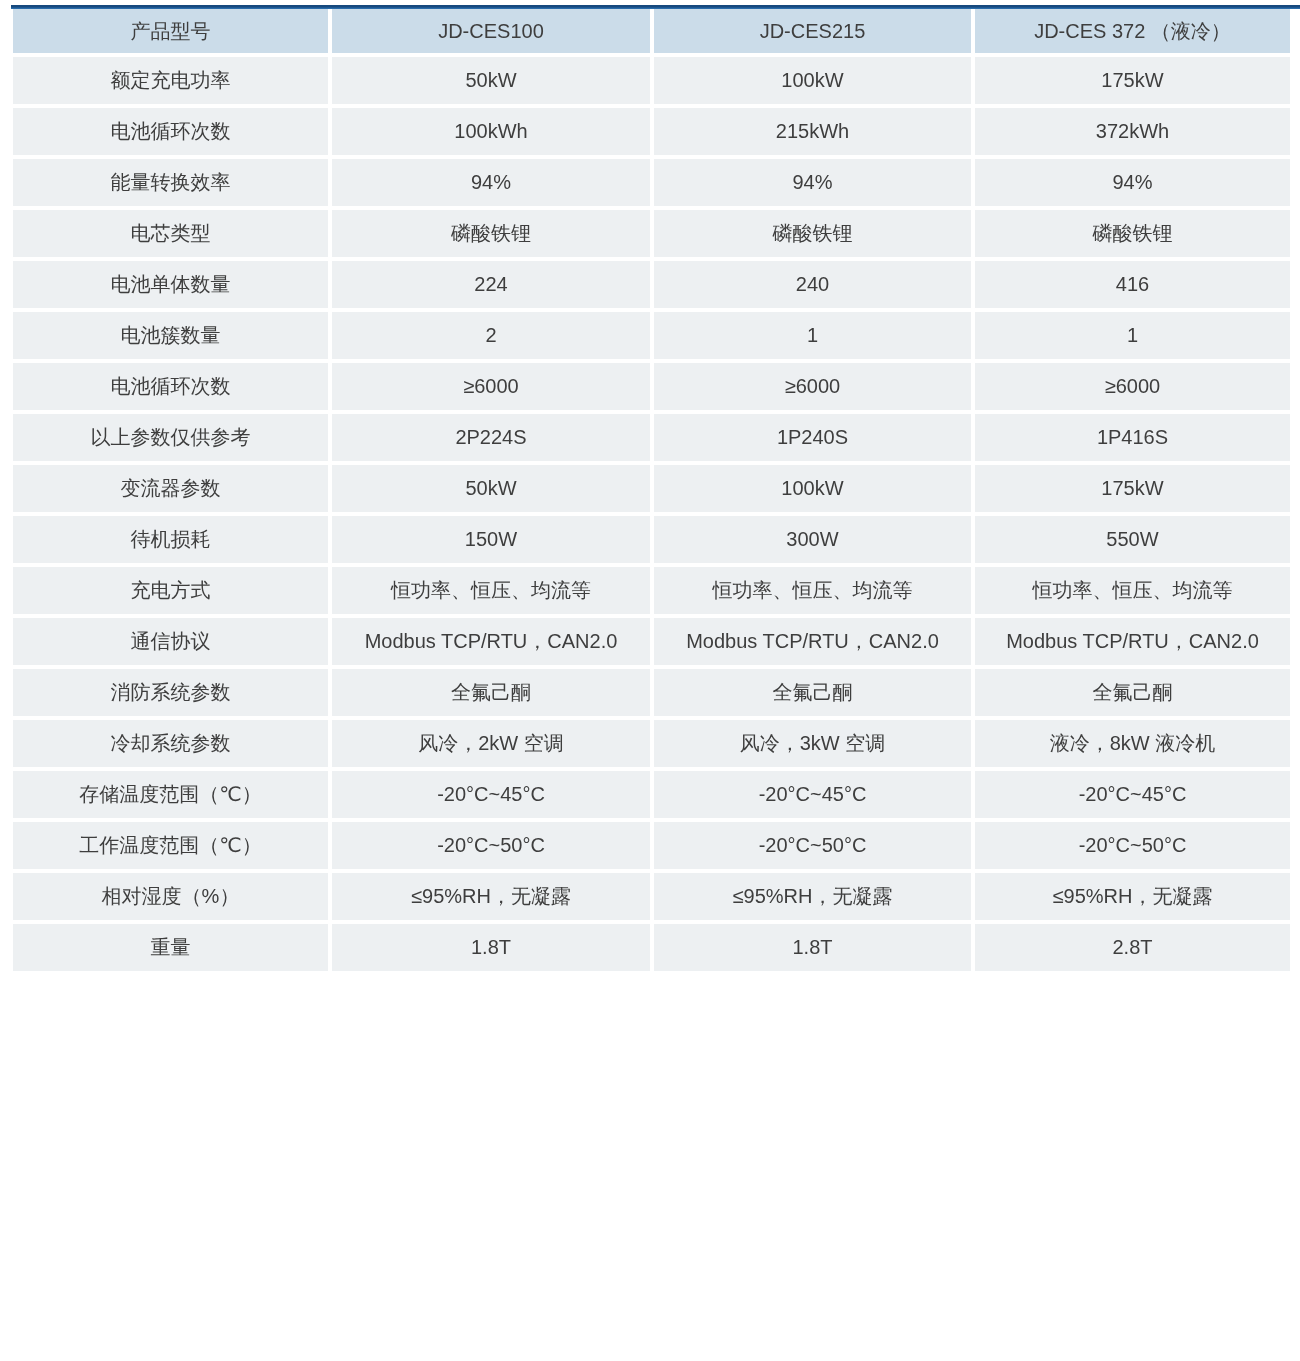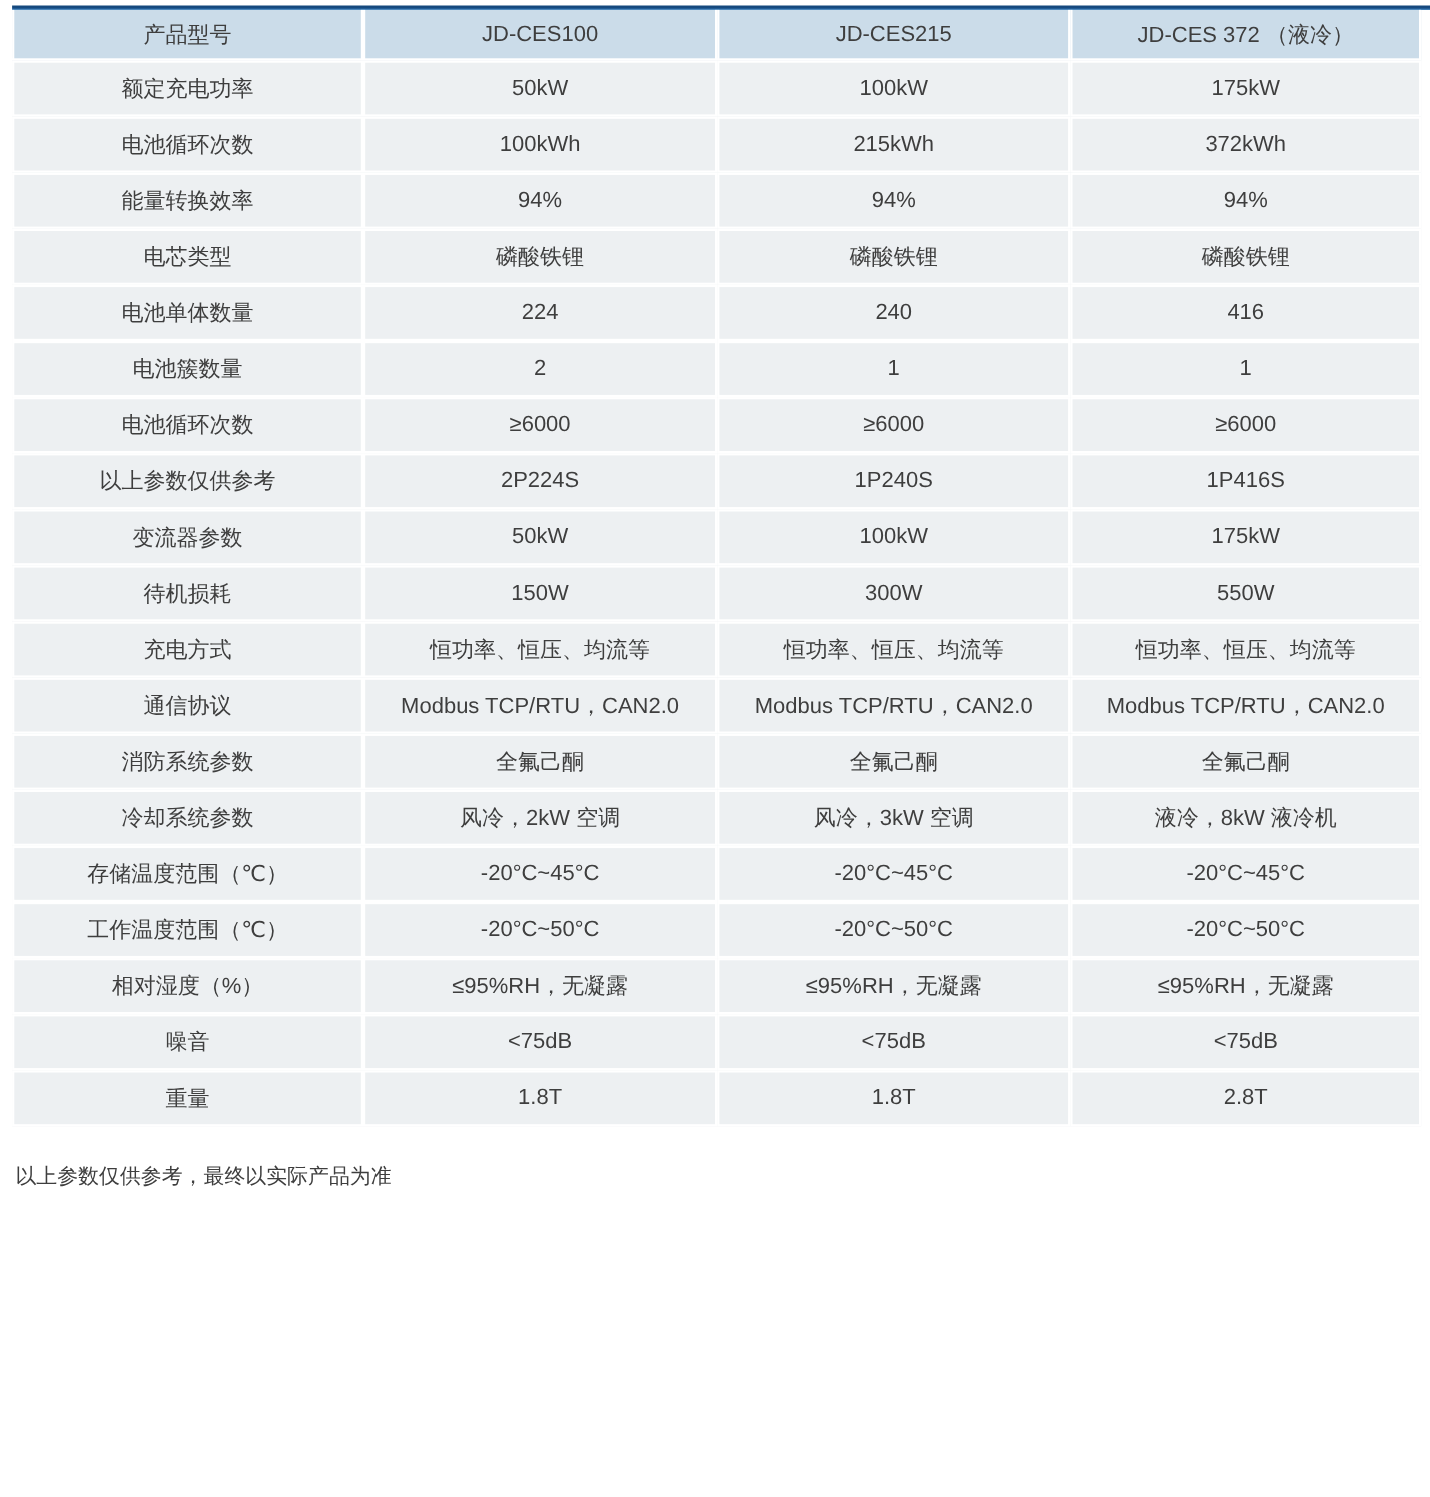--- a/index.html
+++ b/index.html
@@ -178,28 +178,21 @@
           <td>-20°C~50°C</td>
           <td>-20°C~50°C</td>
         </tr>
         <tr>
           <td>相对湿度（%）</td>
           <td>≤95%RH，无凝露</td>
           <td>≤95%RH，无凝露</td>
           <td>≤95%RH，无凝露</td>
         </tr>
         <tr>
-          <td>噪音</td>
-          <td>&lt;75dB</td>
-          <td>&lt;75dB</td>
-          <td>&lt;75dB</td>
-        </tr>
-        <tr>
           <td>重量</td>
           <td>1.8T</td>
           <td>1.8T</td>
           <td>2.8T</td>
         </tr>
       </tbody>
   </table>
 
-  <div class="footnote">以上参数仅供参考，最终以实际产品为准</div>
 </div>
 
 </body></html>

